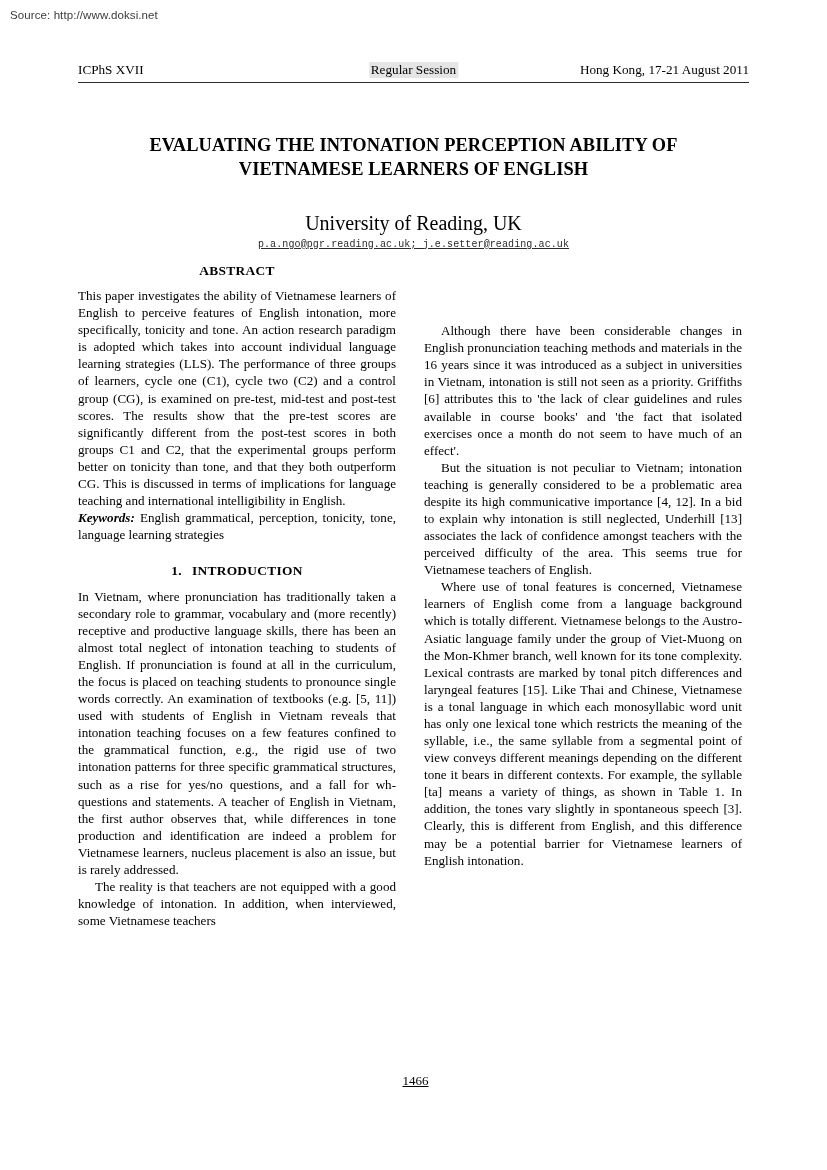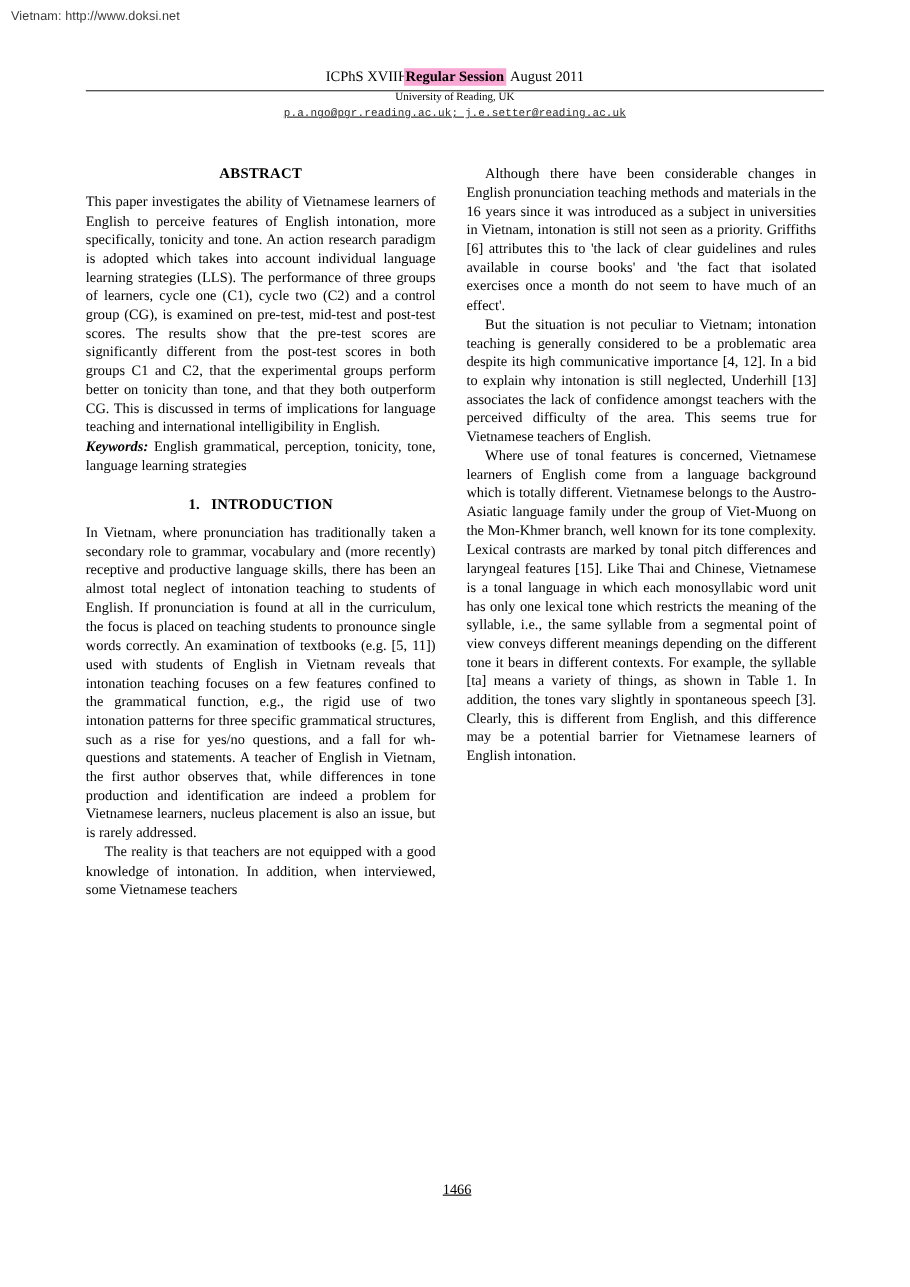--- a/index.html
+++ b/index.html
@@ -34,29 +34,29 @@
     left: 78px;
     top: 62px;
     width: 671px;
   }
 
   
   .runhead {
     position: relative;
     display: flex;
     align-items: baseline;
-    justify-content: center;
+    justify-content: space-between;
     font-size: 13.2px;
     padding-bottom: 4px;
     border-bottom: 1.1px solid #2b2b2b;
   }
   .runhead-left { white-space: nowrap; }
   .runhead-center {
-    font-weight: bold;
-    background: #f9a8d4;
+    font-weight: normal;
+    background: #e5e5e5;
     padding: 0 2px;
     white-space: nowrap;
     position: absolute;
     left: 50%;
     transform: translateX(-50%);
   }
   .runhead-right { white-space: nowrap; }
 
   
   .title-block { text-align: center; }
@@ -66,36 +66,38 @@
     line-height: 1.32;
     margin: 50px 26px 0 26px;
     letter-spacing: 0.1px;
   }
   .authors {
     font-size: 14.6px;
     font-style: italic;
     margin-top: 28px;
   }
   .affiliation {
-    font-size: 10px;
+    font-size: 20px;
+    margin-top: 30px;
   }
   .emails {
     font-family: "Liberation Mono", "DejaVu Sans Mono", monospace;
     font-size: 10px;
     margin-top: 4px;
     letter-spacing: 0.1px;
     color: #2a2a2a;
     text-decoration: underline;
   }
 
   
   .columns {
     display: flex;
     gap: 28px;
-    margin-top: 40px;
+    margin-top: 12px;
+    align-items: center;
   }
   .col {
     width: 318px;
     font-size: 13.1px;
     line-height: 1.305;
     text-align: justify;
   }
   .sec-head {
     text-align: center;
     font-weight: bold;
@@ -125,31 +127,36 @@
     right: 0;
     top: 1073px;
     text-align: center;
     font-size: 13px;
     text-decoration: underline;
   }
 </style>
 </head>
 <body>
 
-<div class="source-line">Vietnam: http://www.doksi.net</div>
+<div class="source-line">Source: http://www.doksi.net</div>
 
 <div class="page">
 
   <div class="runhead">
     <div class="runhead-left">ICPhS XVII</div>
     <div class="runhead-center">Regular Session</div>
     <div class="runhead-right">Hong Kong, 17-21 August 2011</div>
   </div>
 
   <div class="title-block">
+    <div class="paper-title">
+      <span>EVALUATING THE INTONATION PERCEPTION ABILITY OF</span>
+      <br>
+      <span>VIETNAMESE LEARNERS OF ENGLISH</span>
+    </div>
     <div class="affiliation">University of Reading, UK</div>
     <div class="emails">p.a.ngo@pgr.reading.ac.uk; j.e.setter@reading.ac.uk</div>
   </div>
 
   <div class="columns">
 
     <div class="col">
       <div class="sec-head">ABSTRACT</div>
       <p class="para">This paper investigates the ability of Vietnamese learners of English to perceive features of English intonation, more specifically, tonicity and tone. An action research paradigm is adopted which takes into account individual language learning strategies (LLS). The performance of three groups of learners, cycle one (C1), cycle two (C2) and a control group (CG), is examined on pre-test, mid-test and post-test scores. The results show that the pre-test scores are significantly different from the post-test scores in both groups C1 and C2, that the experimental groups perform better on tonicity than tone, and that they both outperform CG. This is discussed in terms of implications for language teaching and international intelligibility in English.</p>
 

